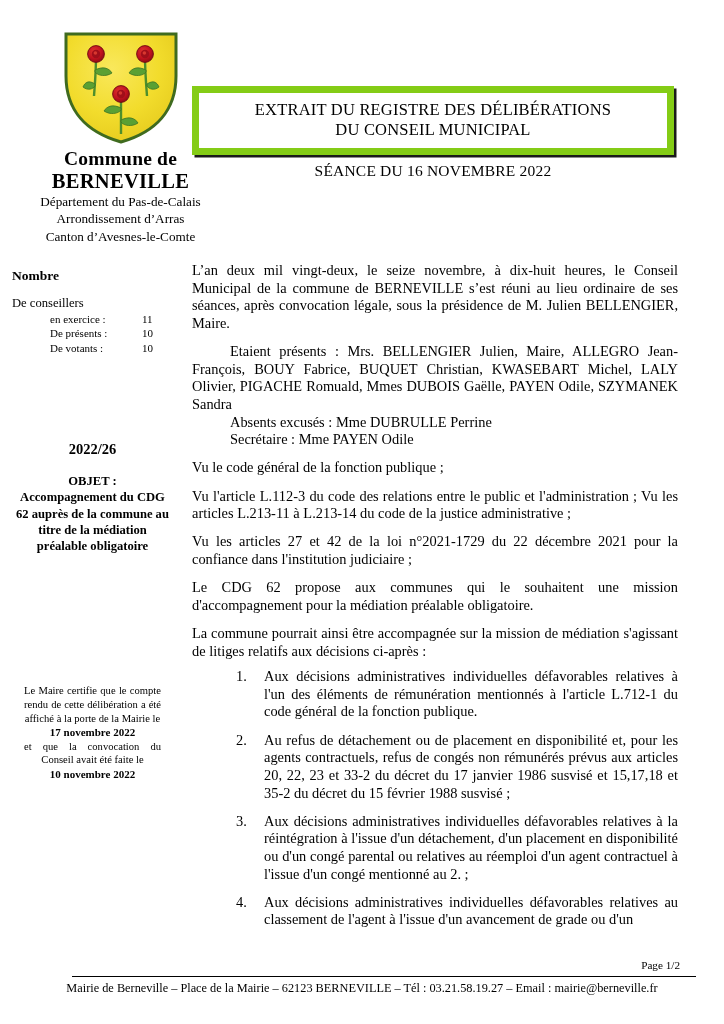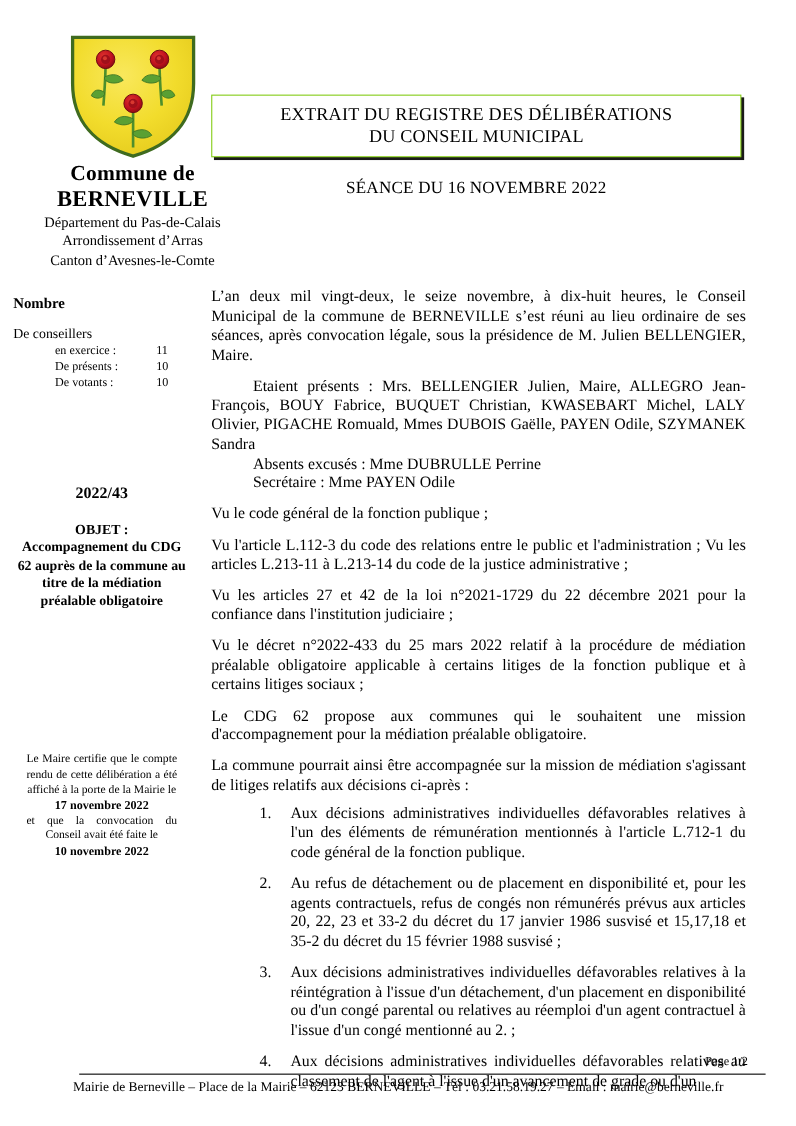--- a/index.html
+++ b/index.html
@@ -128,21 +128,21 @@
     left: 192px;
     top: 0;
     width: 486px;
   }
 
   .title-box {
     position: absolute;
     left: 0px;
     top: 86px;
     width: 482px;
-    border: 1px solid #84cc16;
+    border: 7px solid #84cc16;
     box-shadow: 2.5px 2.5px 0 0 #1a1a1a;
     box-sizing: border-box;
     padding: 7px 4px 8px 4px;
     text-align: center;
   }
   .title-box .tl {
     font-size: 16.5px;
     line-height: 1.20;
     letter-spacing: 0.2px;
   }
@@ -289,21 +289,21 @@
       <span class="lbl">De présents :</span>
       <span class="val">10</span>
     </div>
     <div class="nombre-row">
       <span class="lbl">De votants  :</span>
       <span class="val">10</span>
     </div>
   </div>
 
   <div class="objet-block">
-    <div class="objet-num">2022/43</div>
+    <div class="objet-num">2022/26</div>
     <div class="objet-body">OBJET :</div>
     <div class="objet-body">Accompagnement du CDG 62 auprès de la commune au titre de la médiation préalable obligatoire</div>
   </div>
 
   <div class="certif-block">
     <div class="certif-just">Le Maire certifie que le compte rendu de cette délibération a  été affiché à  la  porte  de  la  Mairie  le</div>
     <div class="bold">17 novembre 2022</div>
     <div class="certif-just">et  que  la convocation  du Conseil  avait  été  faite  le</div>
     <div class="bold">10 novembre 2022</div>
   </div>
@@ -319,21 +319,20 @@
 
     <div class="body-text">
       <p class="p-gap">L’an deux mil vingt-deux, le seize novembre, à dix-huit heures, le Conseil Municipal de la commune de BERNEVILLE s’est réuni au lieu ordinaire de ses séances, après convocation légale, sous la présidence de M. Julien BELLENGIER, Maire.</p>
       <p class="p-indent">Etaient présents : Mrs. BELLENGIER Julien, Maire, ALLEGRO Jean-François, BOUY Fabrice, BUQUET Christian, KWASEBART Michel, LALY Olivier, PIGACHE Romuald, Mmes DUBOIS Gaëlle, PAYEN Odile, SZYMANEK Sandra</p>
       <p class="p-tab">Absents  excusés : Mme DUBRULLE Perrine</p>
       <p class="p-tab p-gap">Secrétaire : Mme PAYEN Odile</p>
 
       <p class="p-gap">Vu le code général de la fonction publique ;</p>
       <p class="p-gap">Vu l'article L.112-3 du code des relations entre le public et l'administration ; Vu les articles L.213-11 à L.213-14 du code de la justice administrative ;</p>
       <p class="p-gap">Vu les articles 27 et 42 de la loi n°2021-1729 du 22 décembre 2021 pour la confiance dans l'institution judiciaire ;</p>
-      <p class="p-gap">Vu le décret n°2022-433 du 25 mars 2022 relatif à la procédure de médiation préalable obligatoire applicable à certains litiges de la fonction publique et à certains litiges sociaux ;</p>
       <p class="p-gap">Le CDG 62 propose aux communes qui le souhaitent une mission d'accompagnement pour la médiation préalable obligatoire.</p>
       <p>La commune pourrait ainsi être accompagnée sur la mission de médiation s'agissant de litiges relatifs aux décisions ci-après :</p>
 
       <ol class="decisions">
         <li>Aux décisions administratives individuelles défavorables relatives à l'un des éléments de rémunération mentionnés à l'article L.712-1 du code général de la fonction publique.</li>
         <li> Au refus de détachement ou de placement en disponibilité et, pour les agents contractuels, refus de congés non rémunérés prévus aux articles 20, 22, 23 et 33-2 du décret du 17 janvier 1986 susvisé et 15,17,18 et 35-2 du décret du 15 février 1988 susvisé ;</li>
         <li>Aux décisions administratives individuelles défavorables relatives à la réintégration à l'issue d'un détachement, d'un placement en disponibilité ou d'un congé parental ou relatives au réemploi d'un agent contractuel à l'issue d'un congé mentionné au 2. ;</li>
         <li>Aux décisions administratives individuelles défavorables relatives au classement de l'agent à l'issue d'un avancement de grade ou d'un</li>
       </ol>
     </div>

